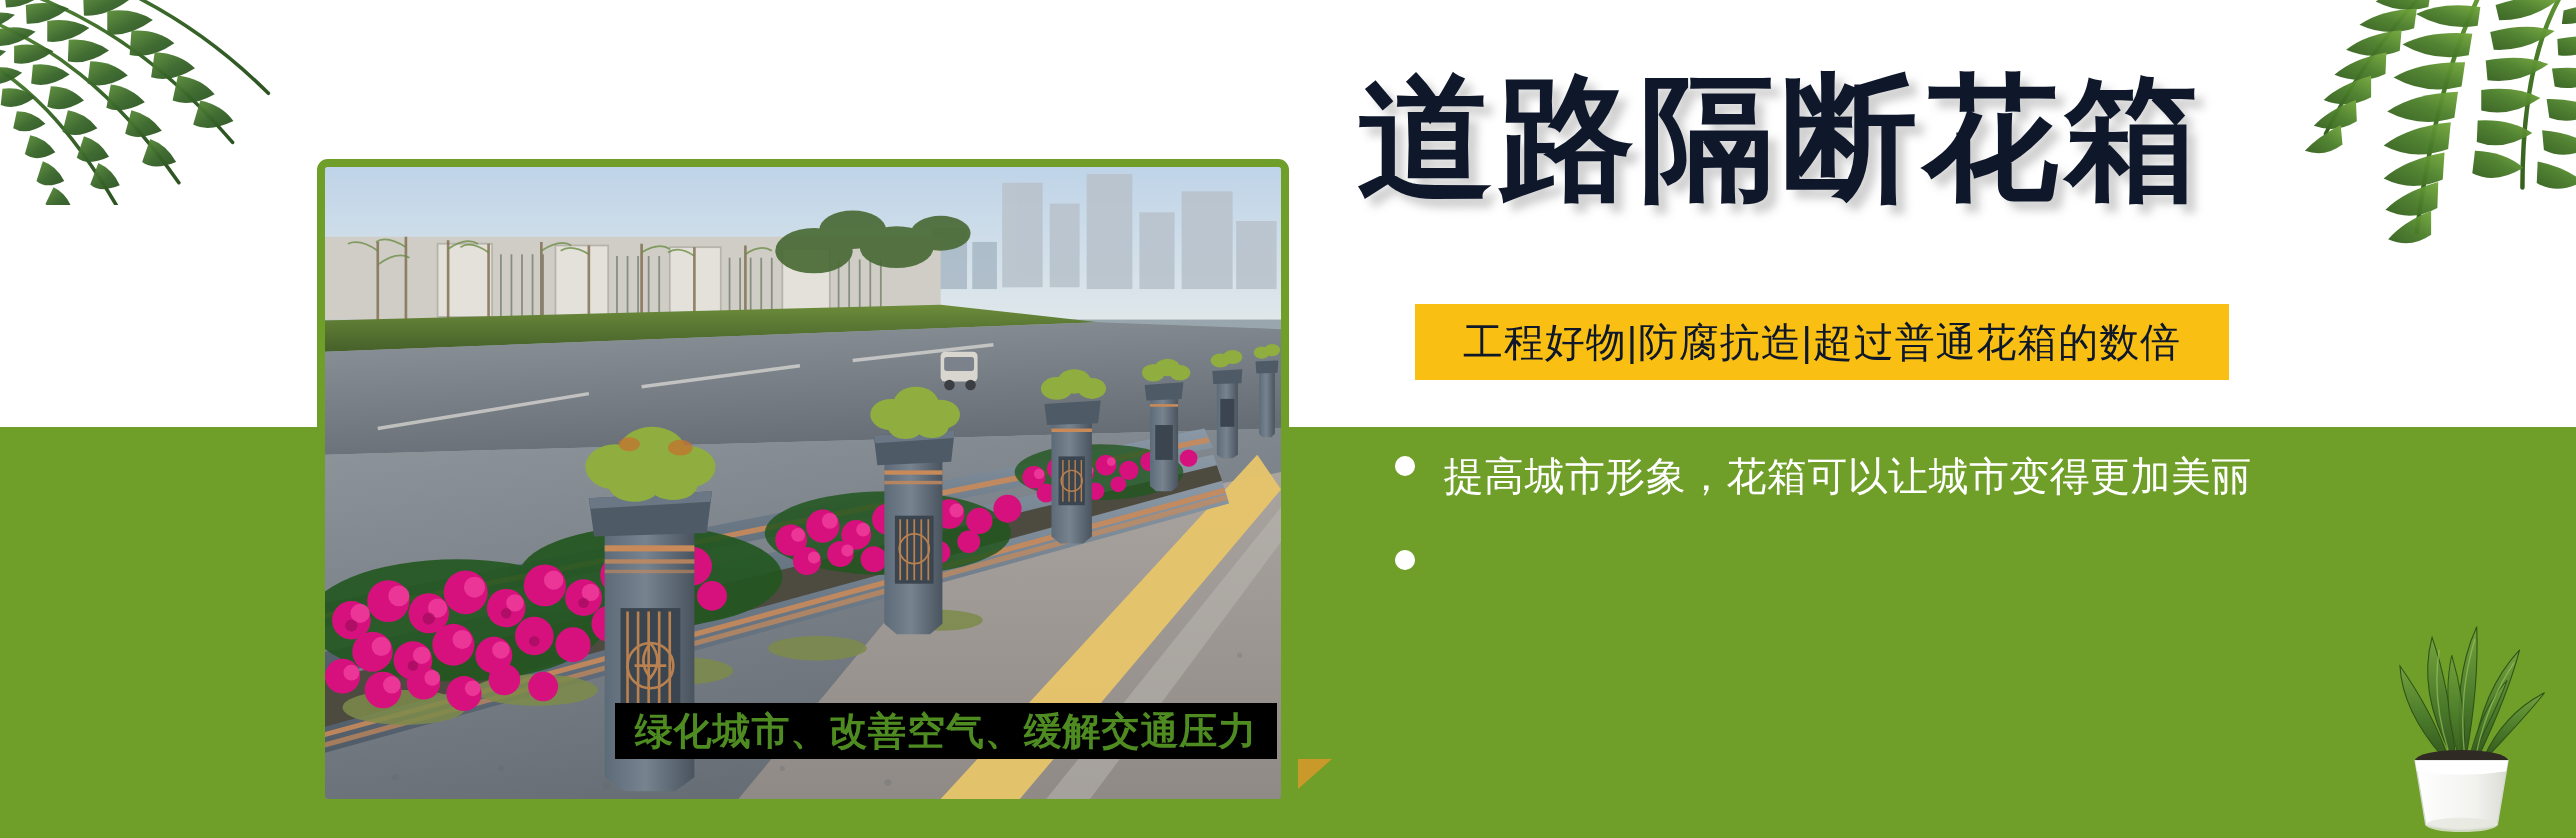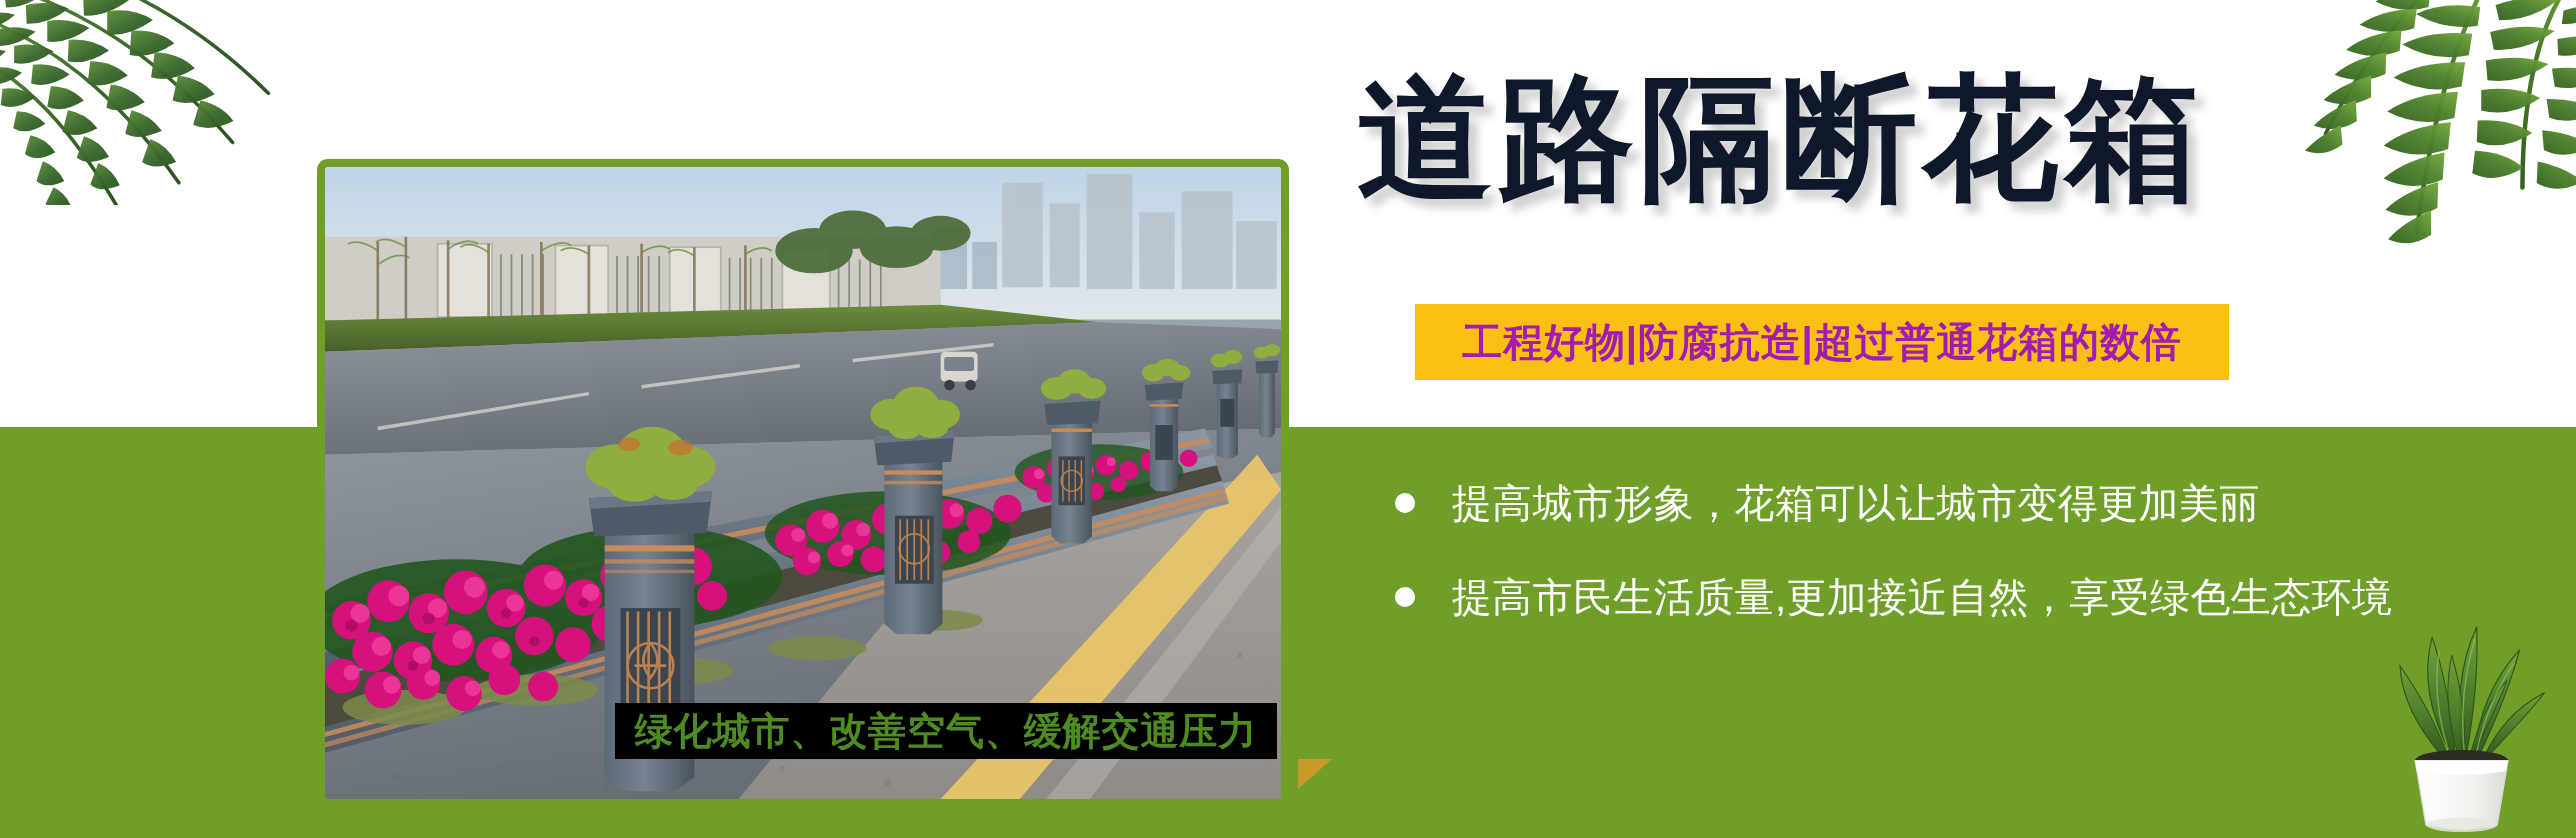--- a/index.html
+++ b/index.html
@@ -116,39 +116,37 @@
     left: 1415px;
     top: 304px;
     width: 814px;
     height: 76px;
     background: #f9c013;
     display: flex;
     align-items: center;
     justify-content: center;
   }
   .subtitle-box .subtitle-text {
-    color: #a21caf;
+    color: #0f172a;
     font-size: 40px;
-    font-weight: bold;
+    font-weight: normal;
     letter-spacing: 0.9px;
     white-space: nowrap;
     line-height: 1;
   }
 
   .bullets {
     position: absolute;
     left: 1395px;
     top: 456px;
     width: 1162px;
   }
   .bullet-row {
     display: flex;
-    align-items: center;
     height: 94px;
-    gap: 8px;
   }
   .bullet-dot {
     width: 19.7px;
     height: 19.7px;
     border-radius: 50%;
     background: #ffffff;
     flex: 0 0 auto;
     margin-right: 29px;
   }
   .bullet-text {
@@ -658,21 +656,20 @@
     <span class="subtitle-text">工程好物|防腐抗造|超过普通花箱的数倍</span>
   </div>
 
   <div class="bullets">
     <div class="bullet-row">
       <span class="bullet-dot"></span>
       <span class="bullet-text">提高城市形象，花箱可以让城市变得更加美丽</span>
     </div>
     <div class="bullet-row">
       <span class="bullet-dot"></span>
-      <span class="bullet-text">提高市民生活质量,更加接近自然，享受绿色生态环境</span>
     </div>
   </div>
 
   <svg class="pot-plant" viewBox="0 0 215 270" preserveAspectRatio="none">
     <defs>
       <linearGradient id="leafg" x1="0" y1="0" x2="0" y2="1">
         <stop offset="0%" stop-color="#74a23c"></stop>
         <stop offset="55%" stop-color="#4c7c2b"></stop>
         <stop offset="100%" stop-color="#33591d"></stop>
       </linearGradient>

